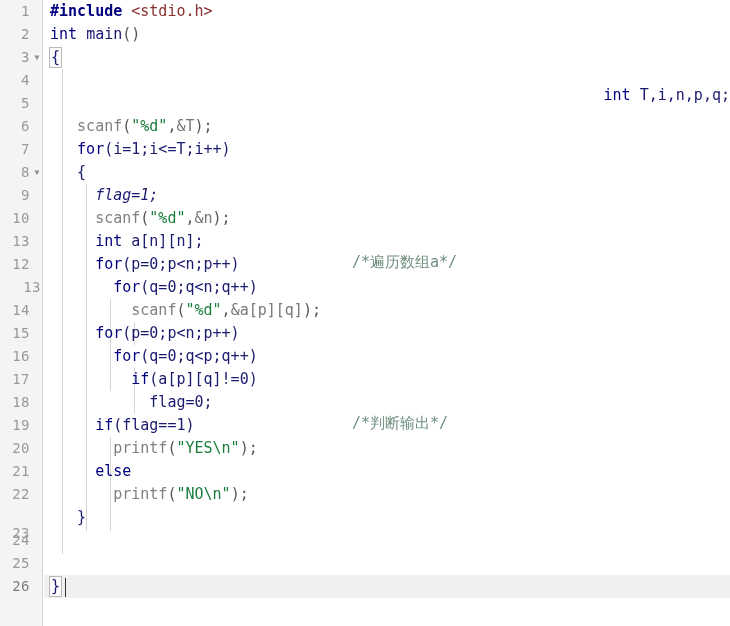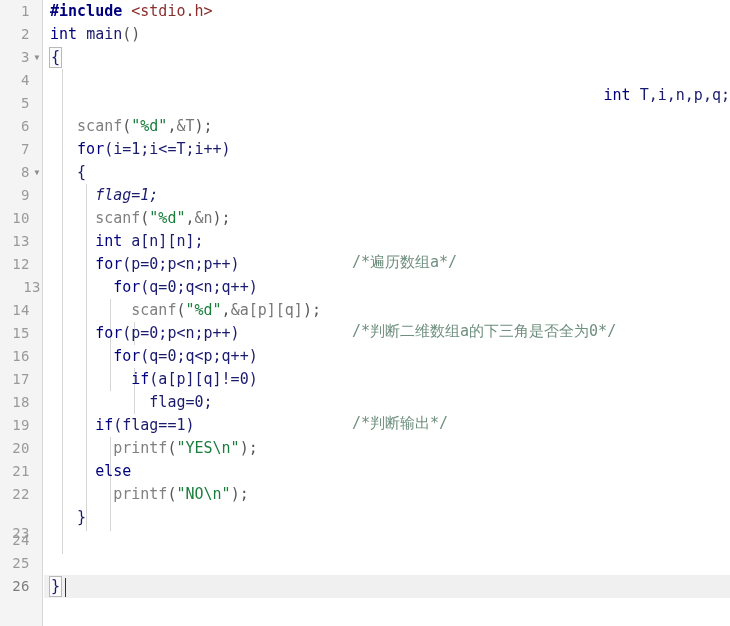--- a/index.html
+++ b/index.html
@@ -214,17 +214,16 @@
     <div class="row" style="top:506px;"><span class="pad">   </span><span class="op">}</span></div>
 
     <div class="row" style="top:529px;"><span class="pad"></span></div>
 
 
     <div class="row active" style="top:575px;"><span class="pad"></span><span class="brace-hl">}</span></div>
 
     <div class="caret" style="left:21px; top:578px;"></div>
 
     <div class="cmt-col cmt" style="left:308px; top:253px;">/*遍历数组a*/</div>
-    <div class="cmt-col cmt" style="left:308px; top:322px;">/*判断二维数组a的下三角是否全为0*/</div>
     <div class="cmt-col cmt" style="left:308px; top:414px;">/*判断输出*/</div>
 
   </div>
 </div>
 
 </body></html>

